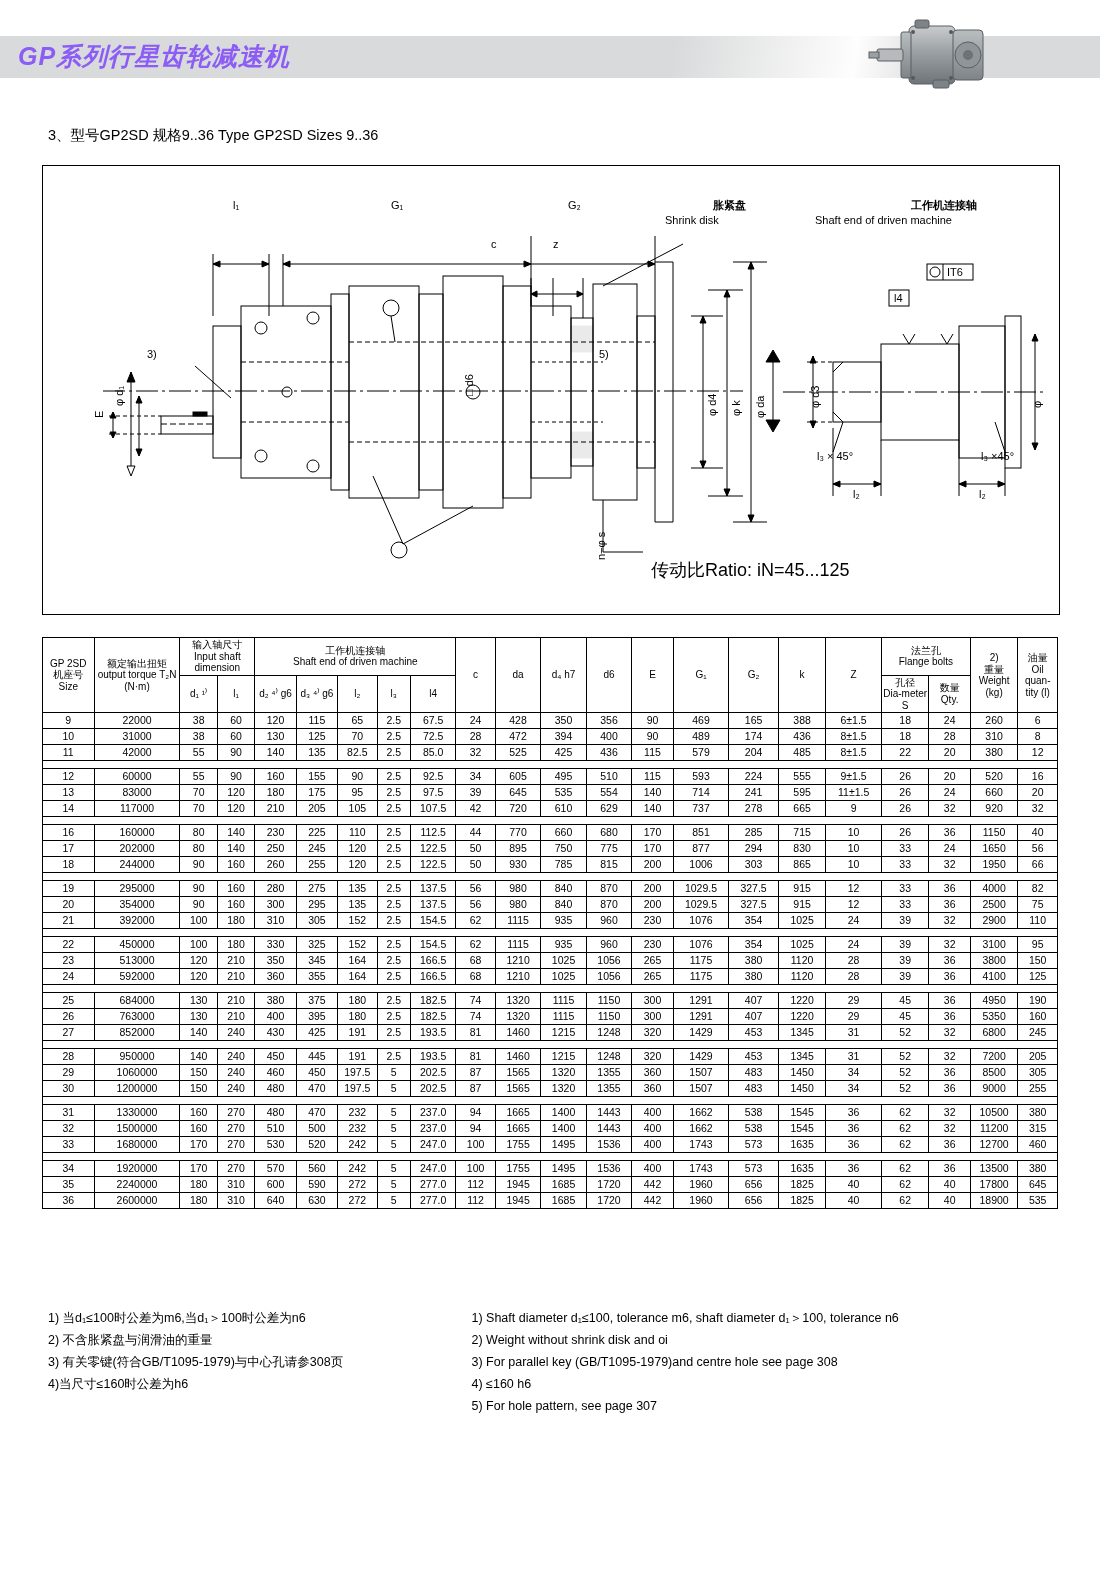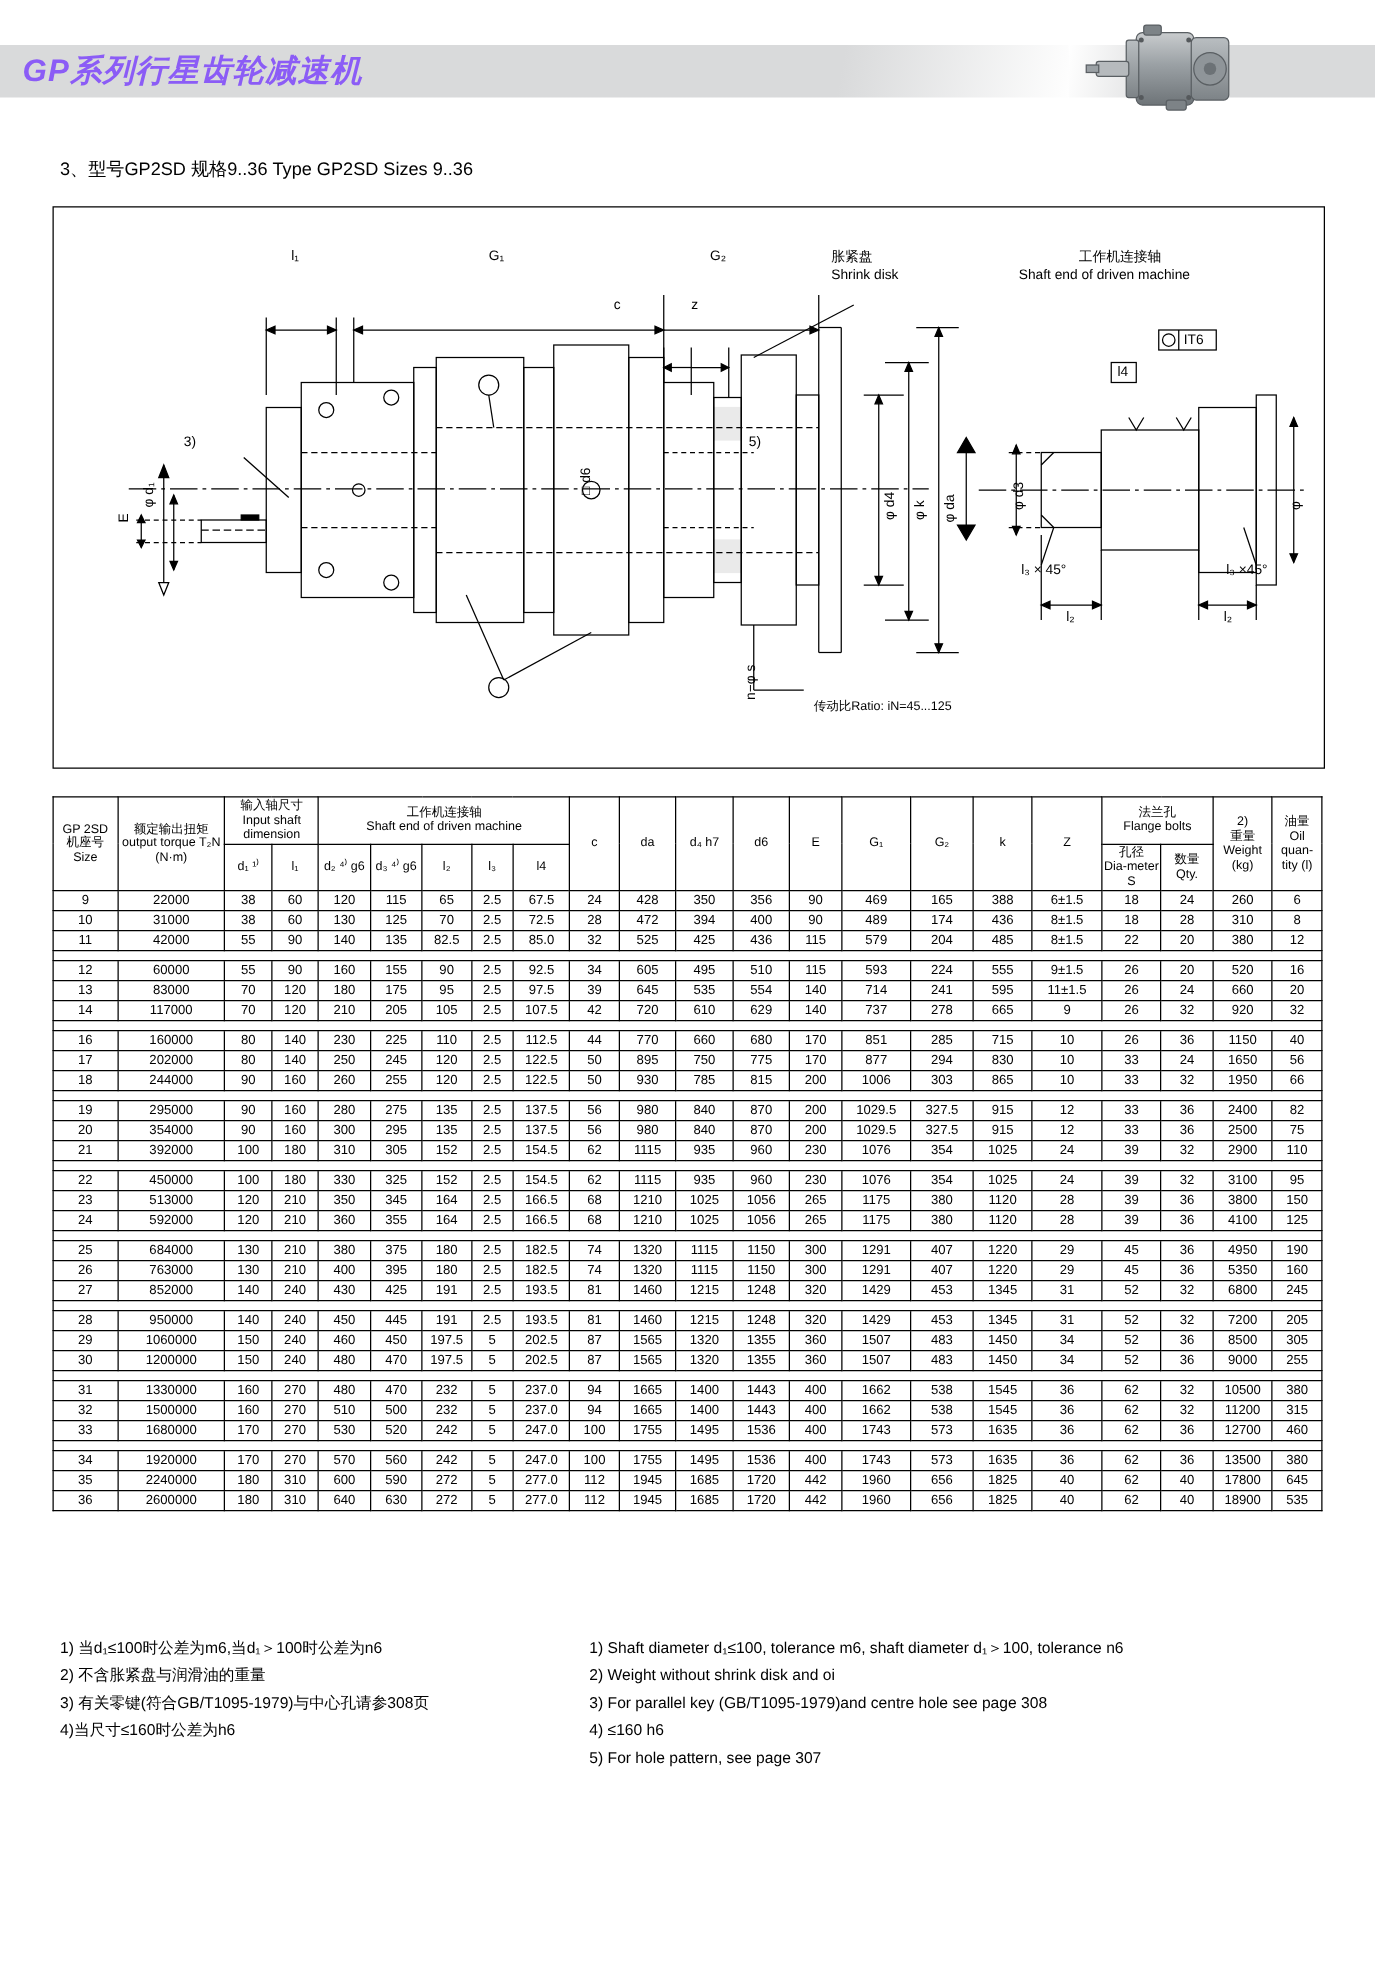--- a/index.html
+++ b/index.html
@@ -18,21 +18,21 @@
     font-style:italic;letter-spacing:1px;color:#8b5cf6;}
   .hdr-img{position:absolute;top:8px;left:855px;width:140px;height:100px;}
 
   
   .sec-title{position:absolute;top:126px;left:48px;font-size:14.5px;font-weight:normal;}
 
   
   .draw-box{position:absolute;top:165px;left:42px;width:1016px;height:448px;
     border:1px solid #000;background:#fff;}
   .lbl{position:absolute;font-size:11px;white-space:nowrap;}
-  .lbl.b{font-weight:normal;}
+  .lbl.b{font-weight:bold;margin-left:48px;}
   .vert{transform:rotate(-90deg);transform-origin:left top;}
 
   
   .tbl-wrap{position:absolute;top:637px;left:42px;width:1016px;}
   table.main{border-collapse:collapse;width:1016px;font-size:10.5px;}
   table.main td,table.main th{border:1px solid #000;text-align:center;
     padding:0;line-height:1.28;font-weight:normal;}
   table.main thead td{font-size:10px;line-height:1.15;padding:1px 1px;}
   .hdr-cn{font-size:10px;}
   .sz-col{width:48px;}
@@ -263,21 +263,21 @@
   <div class="lbl vert" style="left:711px;top:252px;">φ da</div>
   <div class="lbl vert" style="left:552px;top:394px;">n−φ s</div>
   <div class="lbl vert" style="left:766px;top:242px;">φ d3</div>
   <div class="lbl vert" style="left:988px;top:242px;">φ</div>
   <div class="lbl" style="left:774px;top:284px;">l₃ × 45°</div>
   <div class="lbl" style="left:938px;top:284px;">l₃ ×45°</div>
   <div class="lbl" style="left:810px;top:322px;">l₂</div>
   <div class="lbl" style="left:936px;top:322px;">l₂</div>
   <div class="lbl" style="left:904px;top:100px;text-align:center;">IT6</div>
   <div class="lbl" style="left:851px;top:126px;">l4</div>
-  <div class="lbl" style="left:608px;top:392px;font-size:10px;">传动比Ratio: iN=45...125</div>
+  <div class="lbl" style="left:608px;top:392px;font-size:18px;">传动比Ratio: iN=45...125</div>
 </div>
 
 <div class="tbl-wrap">
   <table class="main">
     <thead>
       <tr>
         <td rowspan="2" class="sz-col">
           <div class="hdr-cn">GP 2SD 机座号</div>
           <div>Size</div>
         </td>
@@ -577,21 +577,21 @@
           <td>980</td>
           <td>840</td>
           <td>870</td>
           <td>200</td>
           <td>1029.5</td>
           <td>327.5</td>
           <td>915</td>
           <td>12</td>
           <td>33</td>
           <td>36</td>
-          <td>2400</td>
+          <td>4000</td>
           <td>82</td>
         </tr>
         <tr class="rowtxt">
           <td>20</td>
           <td>354000</td>
           <td>90</td>
           <td>160</td>
           <td>300</td>
           <td>295</td>
           <td>135</td>

